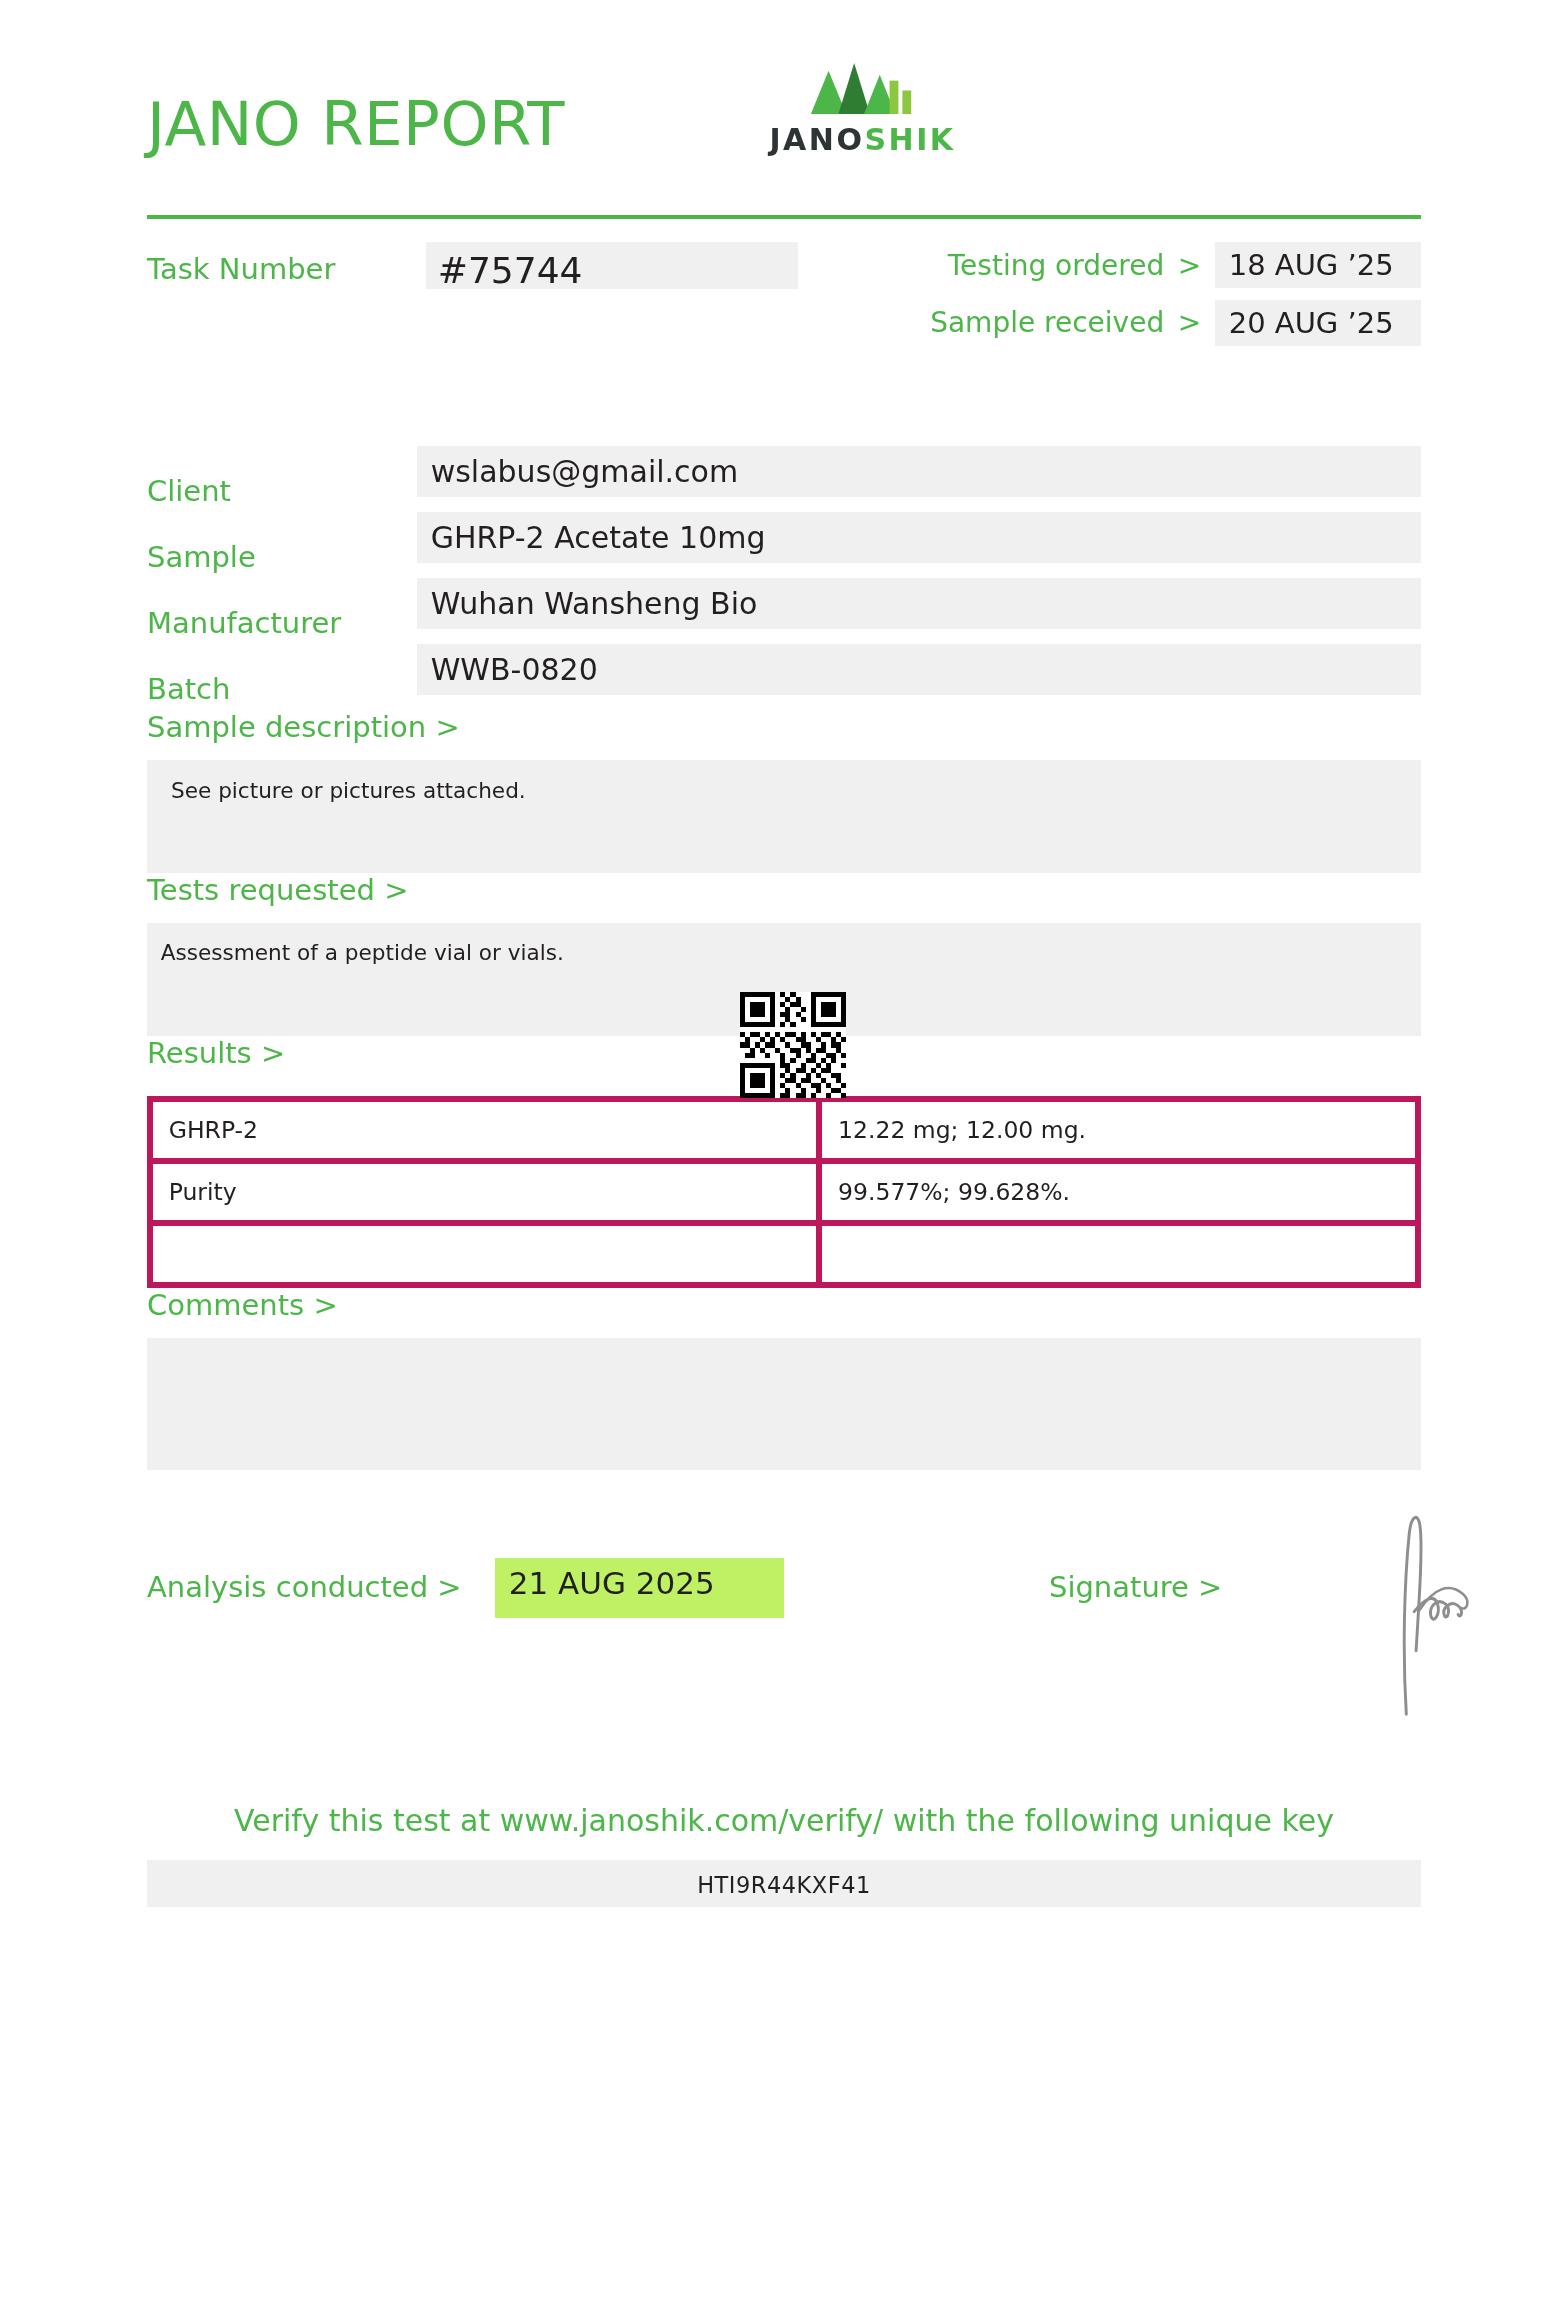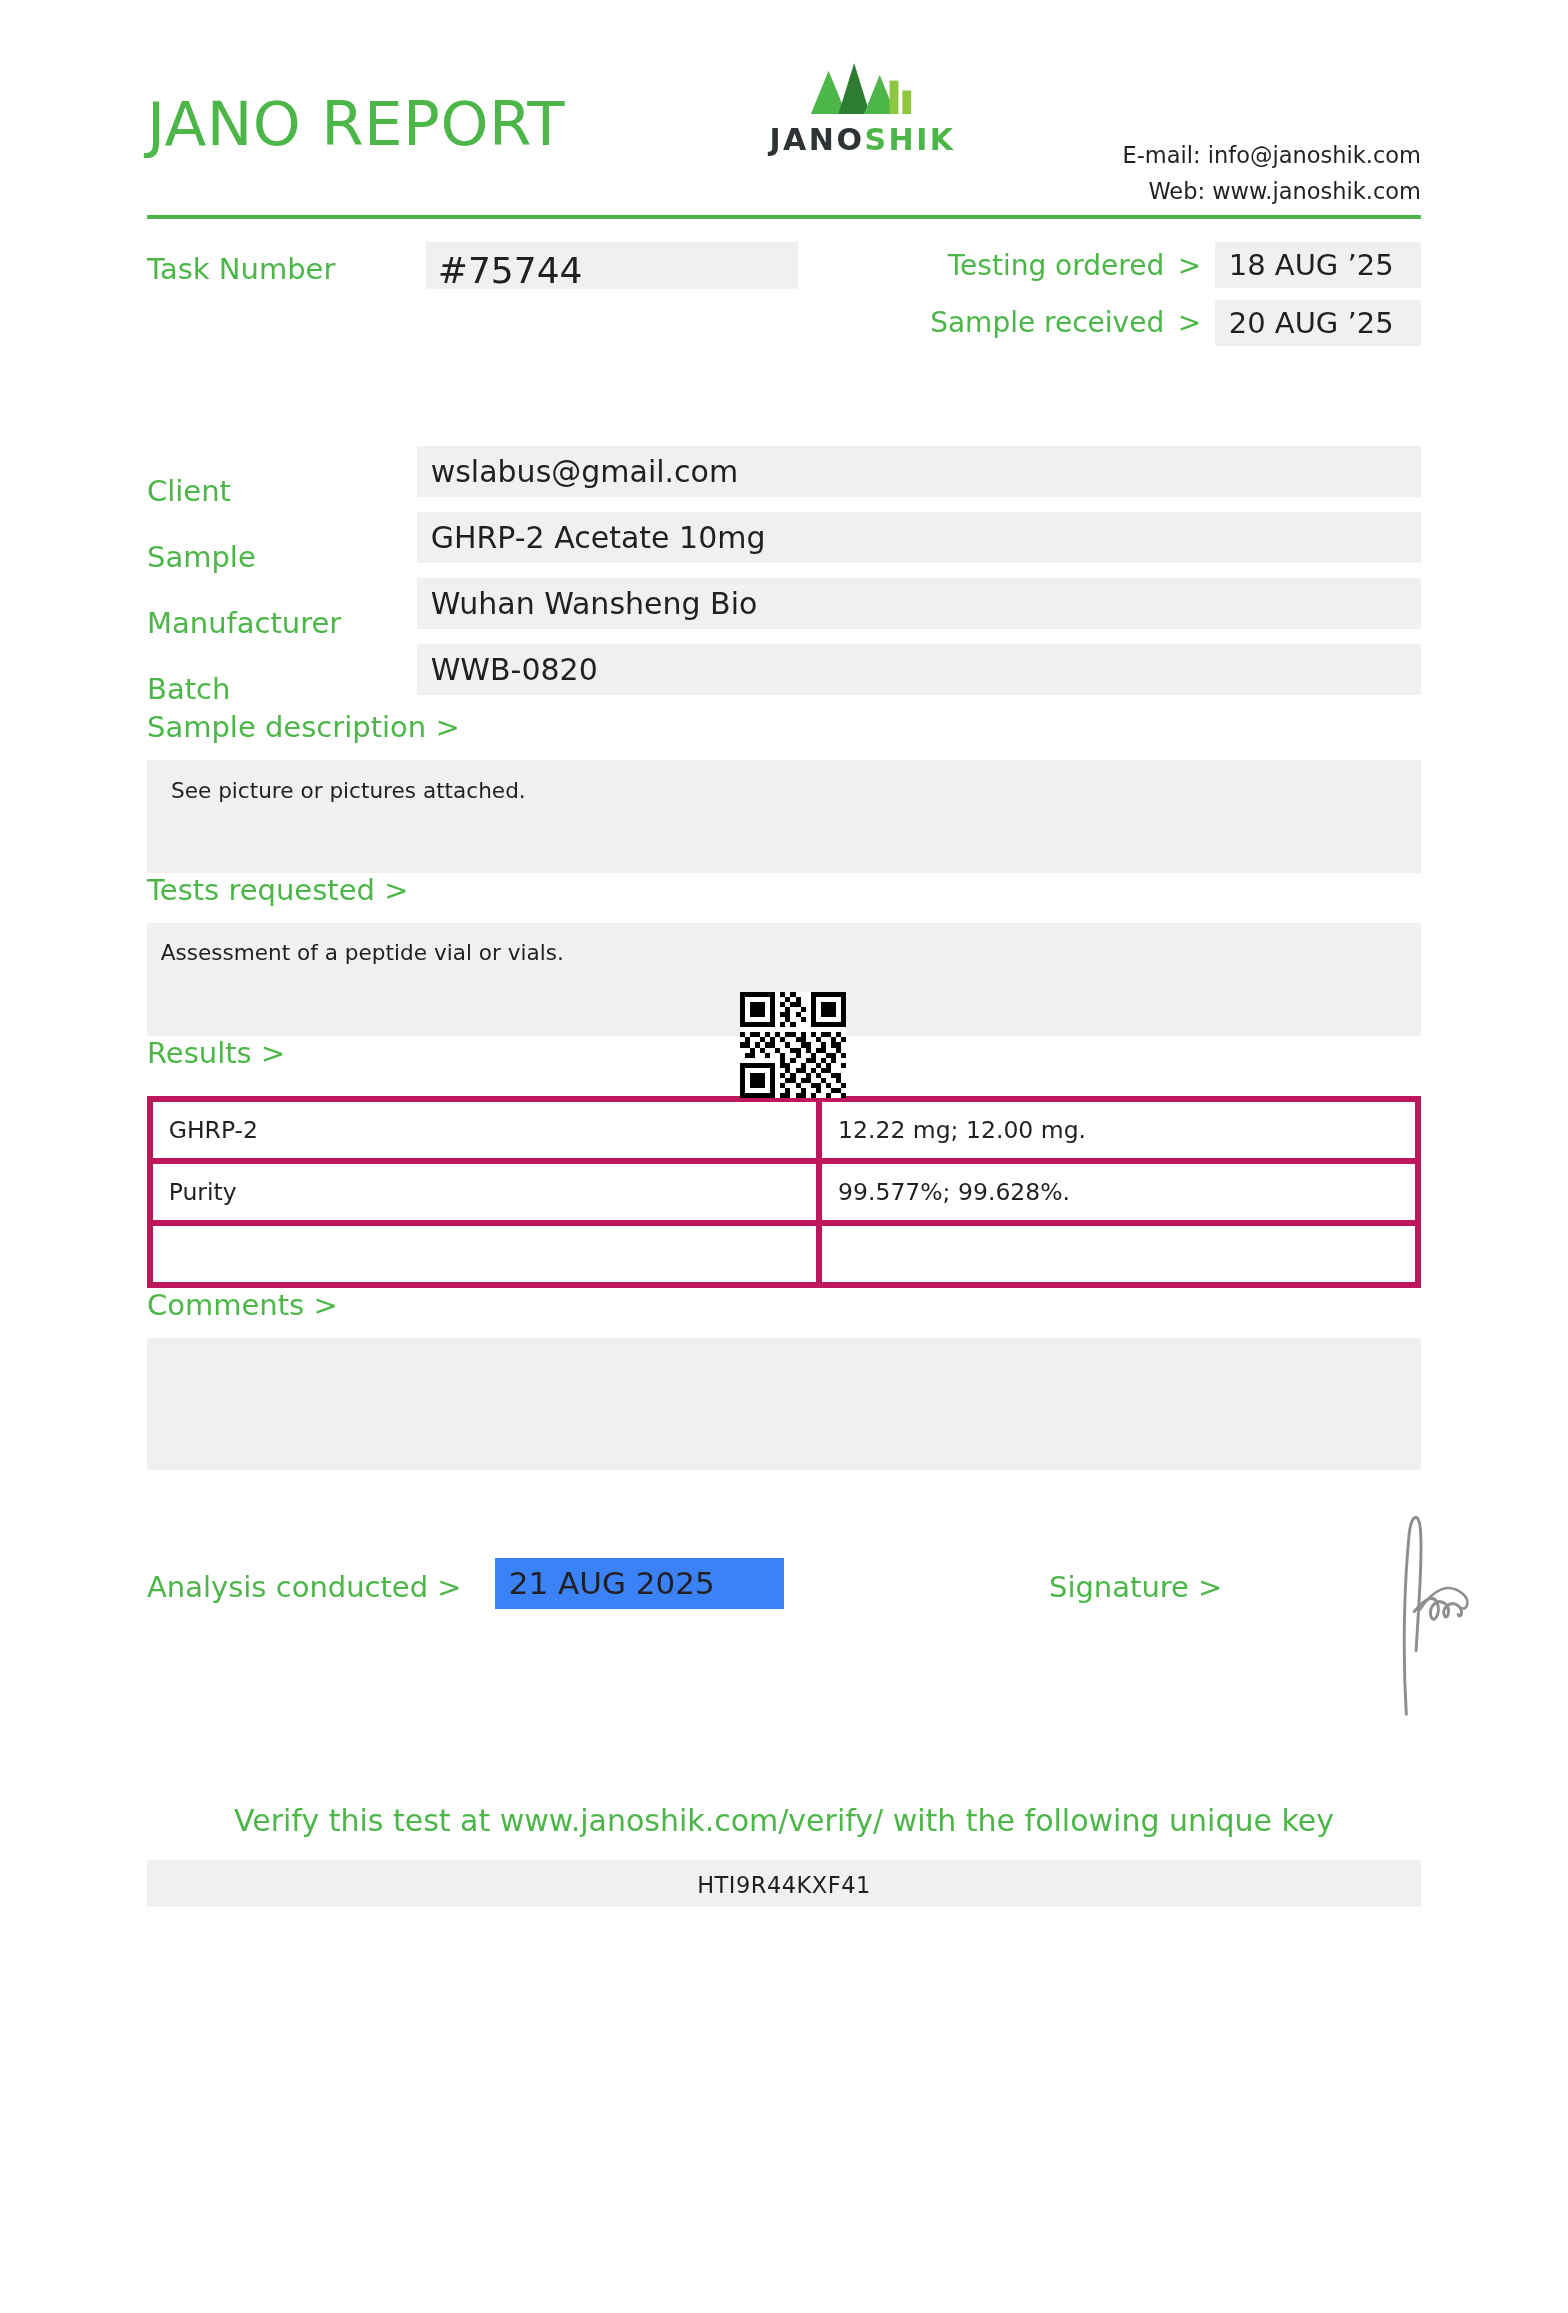--- a/index.html
+++ b/index.html
@@ -226,22 +226,22 @@
     top: 11.8px;
     font-size: 29px;
     color: #4cb648;
     white-space: nowrap;
   }
   .analysis-date {
     position: absolute;
     left: 348px;
     top: 0;
     width: 289px;
-    height: 51px;
-    background: #3b82f6;
+    height: 60px;
+    background: #bef264;
     font-size: 31px;
     padding: 6.9px 0 0 13.7px;
     box-sizing: border-box;
   }
   .signature-label {
     position: absolute;
     left: 902px;
     top: 11.8px;
     font-size: 29px;
     color: #4cb648;
@@ -284,24 +284,20 @@
         <path d="M36 58 L52 6 L68 58 Z" fill="#2e7d32"></path>
         <path d="M62 58 L78 18 L94 58 Z" fill="#4cb648"></path>
         <rect x="88" y="24" width="9" height="34" fill="#8dc63f"></rect>
         <rect x="101" y="34" width="9" height="24" fill="#8dc63f"></rect>
       </svg>
       <div class="logo-text">
         <span class="dark">JANO</span><span class="green">SHIK</span>
       </div>
     </div>
 
-    <div class="contact">
-      <div>E-mail: info@janoshik.com</div>
-      <div>Web: www.janoshik.com</div>
-    </div>
   </div>
 
   <div class="rule"></div>
 
   <div class="task-row">
     <div class="task-label">Task Number</div>
     <div class="task-value">#75744</div>
 
     <div class="dates">
       <div class="date-line">

